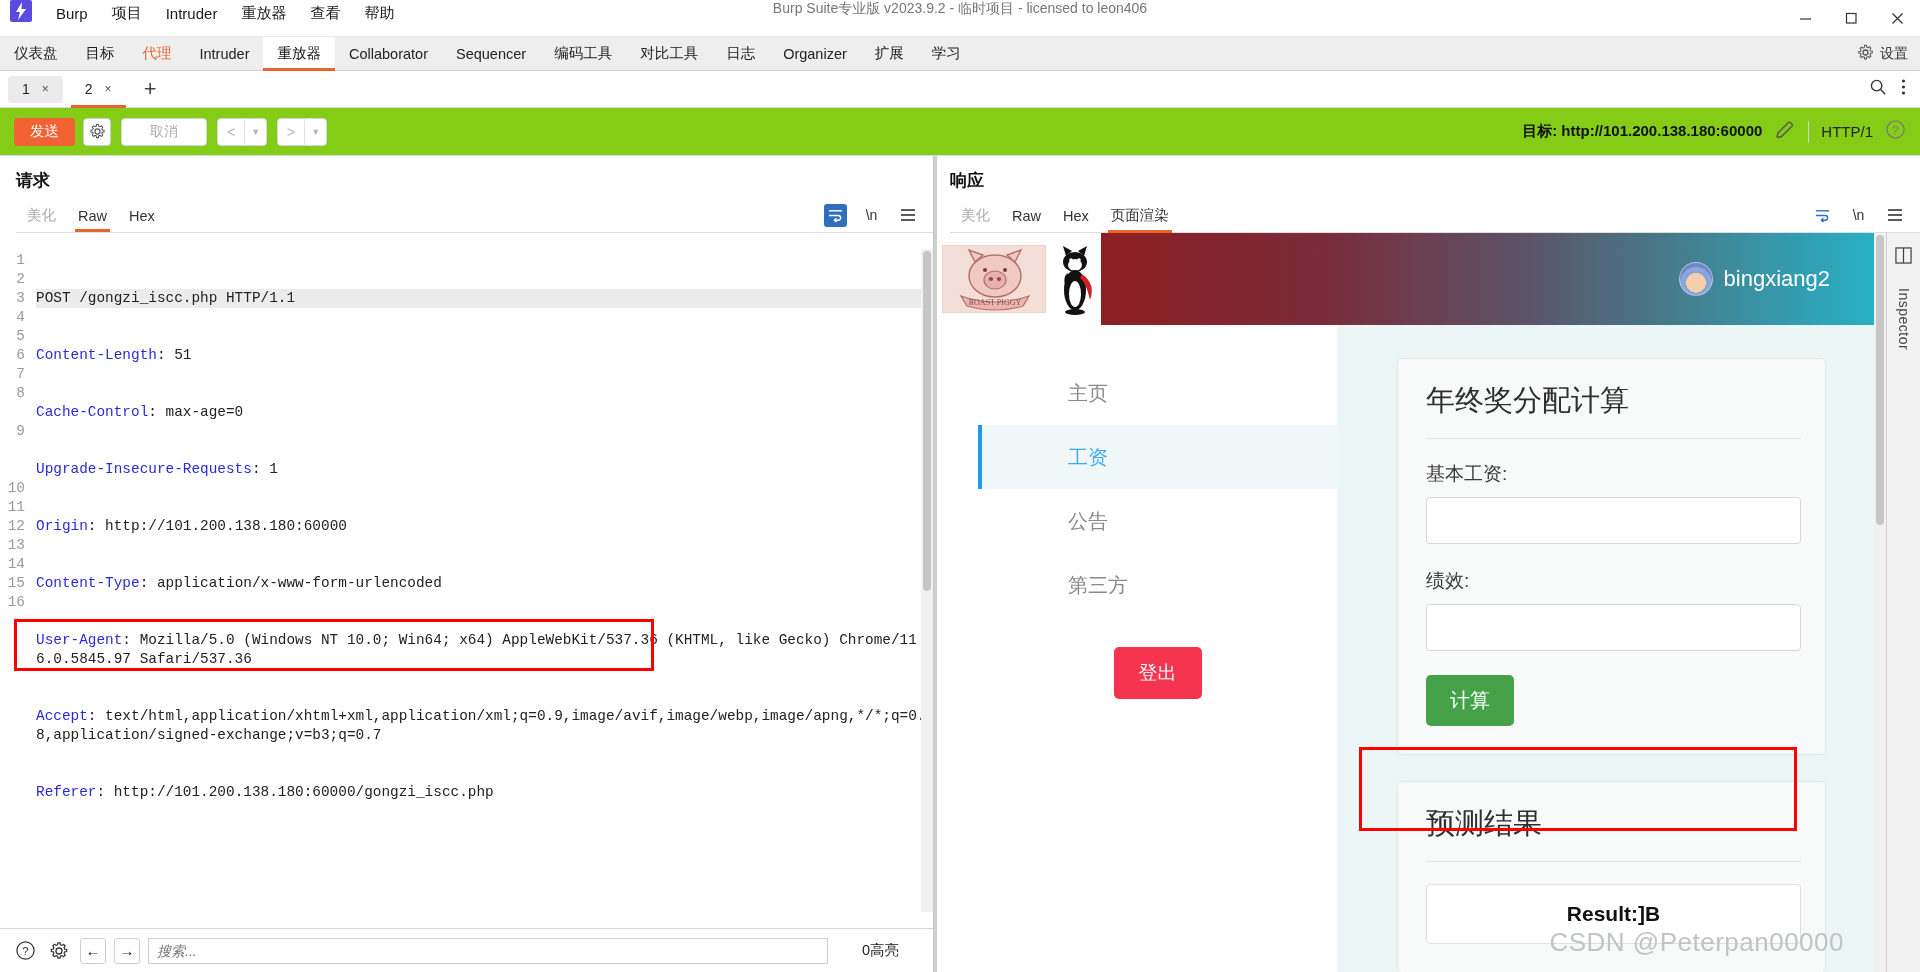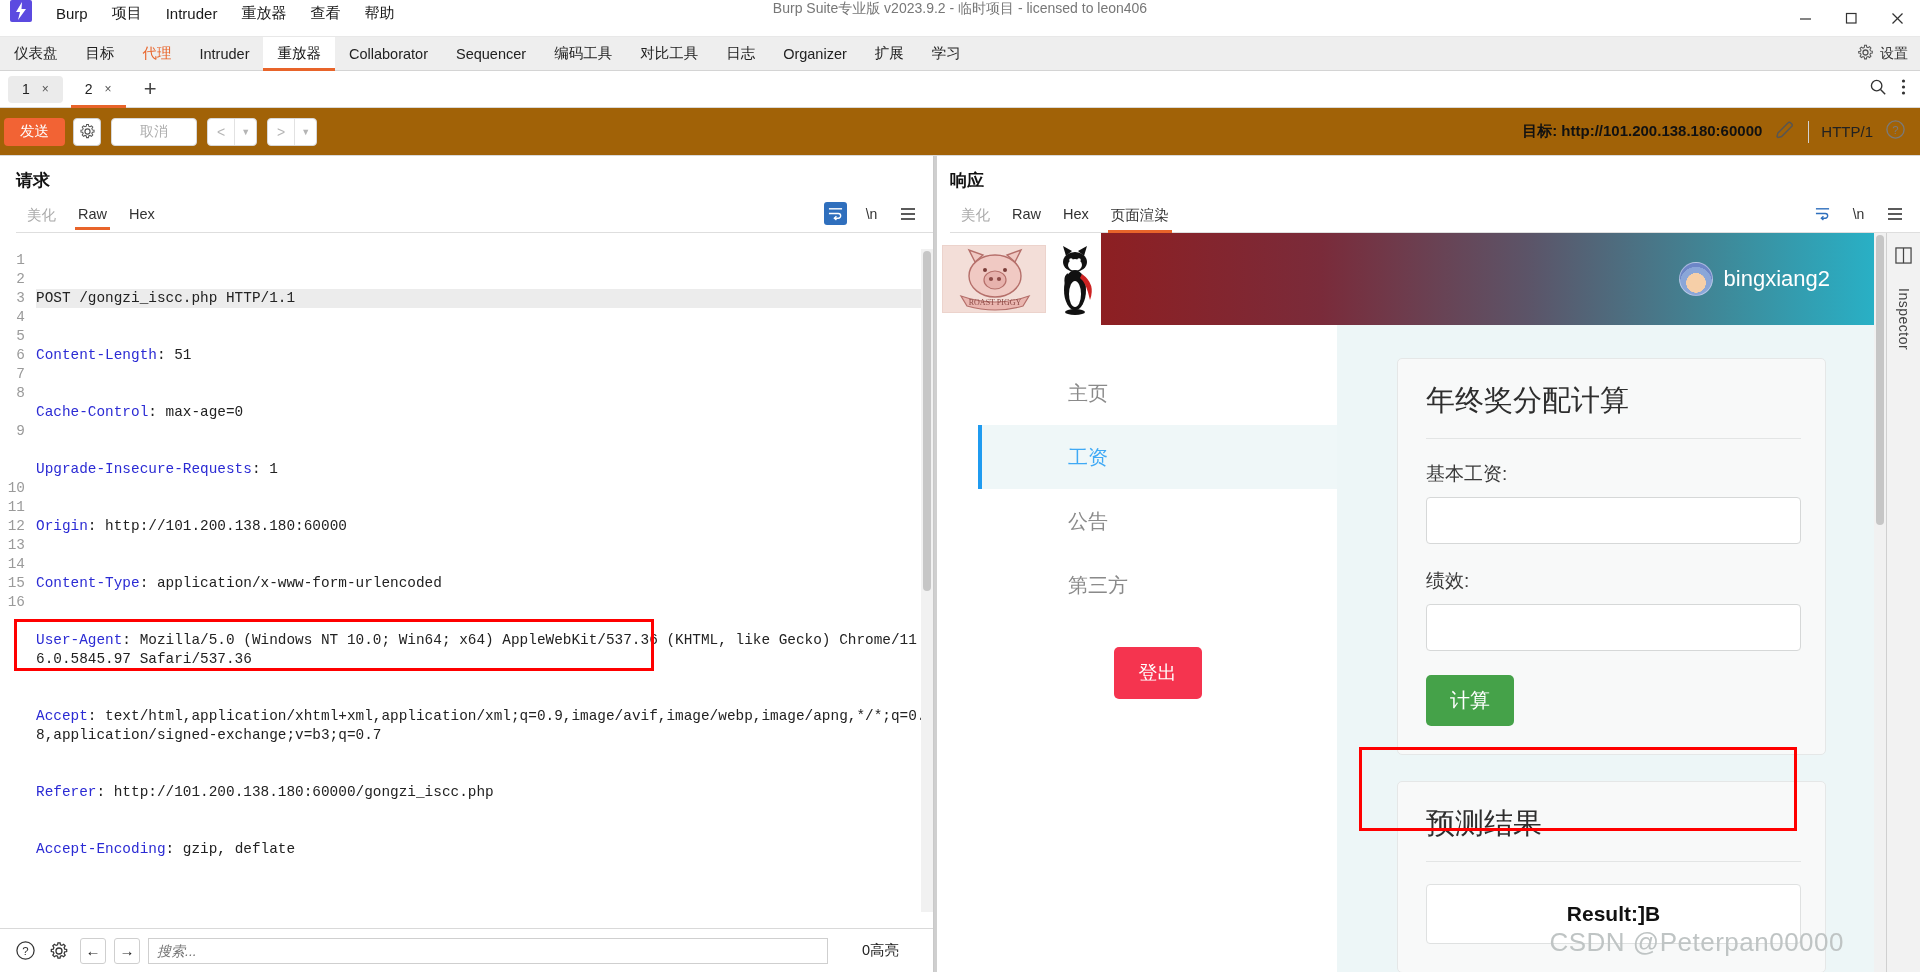--- a/index.html
+++ b/index.html
@@ -67,22 +67,22 @@
   .rtab .x { color: #555; font-size: 12px; }
   .rtab.active { background: #ffffff; }
   .rtab.active::after {
     content: ""; position: absolute; left: 0; right: 0; bottom: -5px; height: 3px; background: #e8642a;
   }
   .addtab { font-size: 22px; color: #444; padding: 0 10px; line-height: 1; cursor: default; }
   .subtabs-right { margin-left: auto; display: flex; align-items: center; gap: 14px; padding-right: 14px; }
 
   
   .toolbar {
-    height: 48px; background: #a16207; display: flex; align-items: center;
-    padding-left: 4px; border-bottom: 1px solid #d9d9d9; flex: none;
+    height: 48px; background: #84cc16; display: flex; align-items: center;
+    padding-left: 14px; border-bottom: 1px solid #d9d9d9; flex: none;
   }
   .btn-send {
     background: #f26334; color: #ffffff; border: none; border-radius: 4px;
     height: 28px; padding: 0 16px; font-size: 14.5px; font-family: inherit; cursor: pointer;
   }
   .btn-icon {
     width: 28px; height: 28px; margin-left: 8px; border: 1px solid #cfcfcf; border-radius: 4px;
     background: #fff; display: flex; align-items: center; justify-content: center;
   }
   .btn-cancel {
@@ -103,21 +103,21 @@
   .http-ver { font-size: 15px; color: #222; }
 
   
   .body-split { flex: 1; display: flex; min-height: 0; position: relative; }
   .pane { display: flex; flex-direction: column; min-width: 0; }
   .pane-request { width: 934px; border-right: 1px solid #c9c9c9; background: #fff; gap: 16px; }
   .pane-response { flex: 1; background: #fff; }
   .pane-head { padding: 13px 0 0 16px; flex: none; }
   .pane-title { font-size: 17px; font-weight: bold; color: #111; }
   .pane-tabrow {
-    display: flex; align-items: flex-start; margin-top: 10px; border-bottom: 1px solid #dedede;
+    display: flex; align-items: center; margin-top: 10px; border-bottom: 1px solid #dedede;
     padding-right: 14px;
   }
   .ptab {
     font-size: 14.5px; color: #333; padding: 4px 11px 7px 11px; position: relative; cursor: default;
   }
   .ptab.dim { color: #aaaaaa; }
   .ptab.active::after {
     content: ""; position: absolute; left: 8px; right: 8px; bottom: -1px; height: 3px; background: #e8642a;
   }
   .ptab-right { margin-left: auto; display: flex; align-items: center; gap: 13px; padding-bottom: 4px; }
@@ -437,21 +437,20 @@
           <div class="code">
             <span class="ln hl">POST /gongzi_iscc.php HTTP/1.1</span>
             <span class="ln"><span class="k">Content-Length</span>: 51</span>
             <span class="ln"><span class="k">Cache-Control</span>: max-age=0</span>
             <span class="ln"><span class="k">Upgrade-Insecure-Requests</span>: 1</span>
             <span class="ln"><span class="k">Origin</span>: http://101.200.138.180:60000</span>
             <span class="ln"><span class="k">Content-Type</span>: application/x-www-form-urlencoded</span>
             <span class="ln"><span class="k">User-Agent</span>: Mozilla/5.0 (Windows NT 10.0; Win64; x64) AppleWebKit/537.36 (KHTML, like Gecko) Chrome/116.0.5845.97 Safari/537.36</span>
             <span class="ln"><span class="k">Accept</span>: text/html,application/xhtml+xml,application/xml;q=0.9,image/avif,image/webp,image/apng,*/*;q=0.8,application/signed-exchange;v=b3;q=0.7</span>
             <span class="ln"><span class="k">Referer</span>: http://101.200.138.180:60000/gongzi_iscc.php</span>
-            <span class="ln"><span class="k">Accept-Encoding</span>: gzip, deflate</span>
             
             
             
             <span class="ln"></span>
             
           </div>
           <div class="ed-scroll">
             <div class="thumb" style="top:2px;height:340px"></div>
           </div>
         </div>

